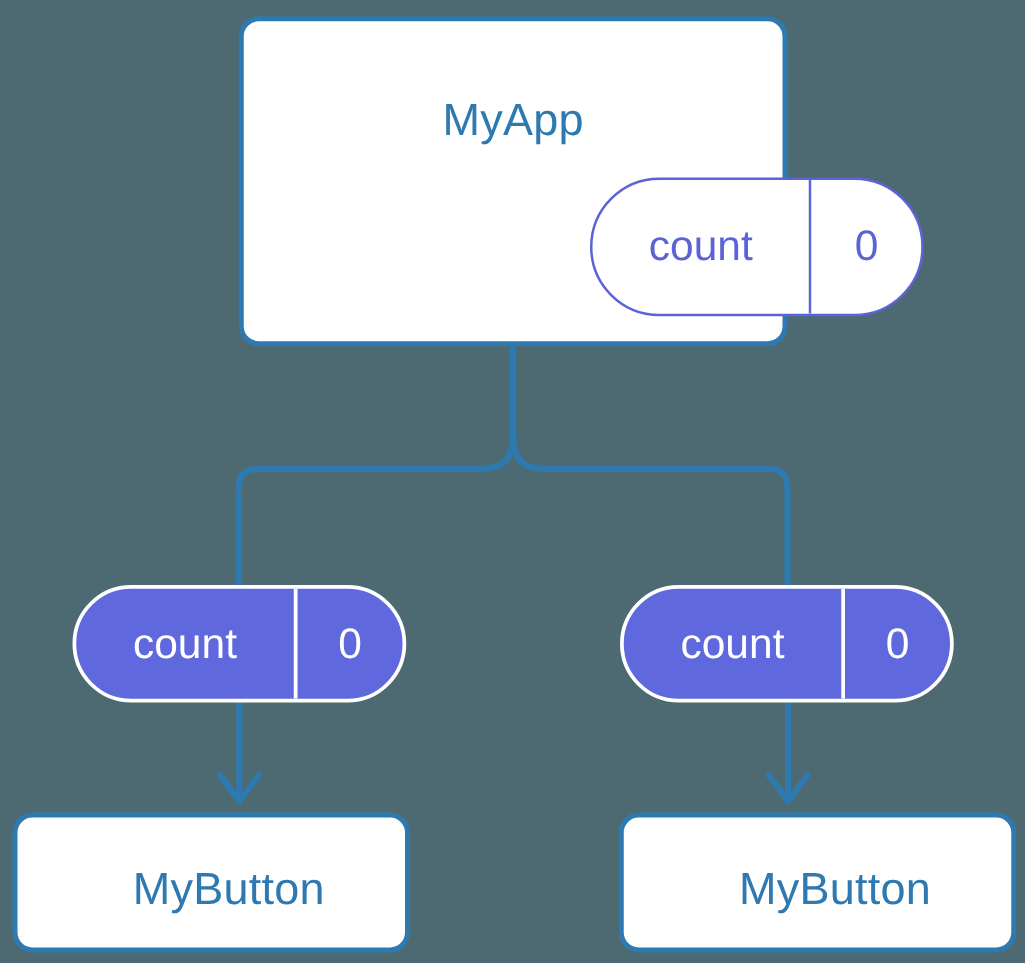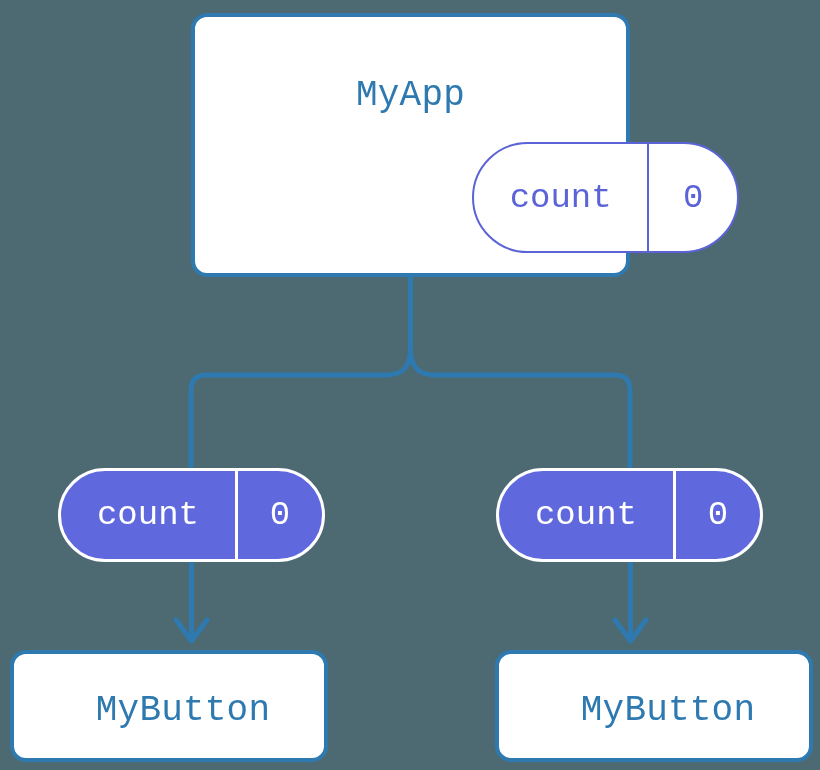--- a/index.html
+++ b/index.html
@@ -10,21 +10,20 @@
     width: 820px;
     height: 770px;
     background: #4d6a72;
     font-family: "Liberation Sans", sans-serif;
     overflow: hidden;
   }
   #stage {
     position: relative;
     width: 820px;
     height: 556px;
-    font-family: Liberation Mono, monospace;
   }
   #connectors {
     position: absolute;
     left: 0;
     top: 0;
     width: 820px;
     height: 770px;
     pointer-events: none;
   }
 

